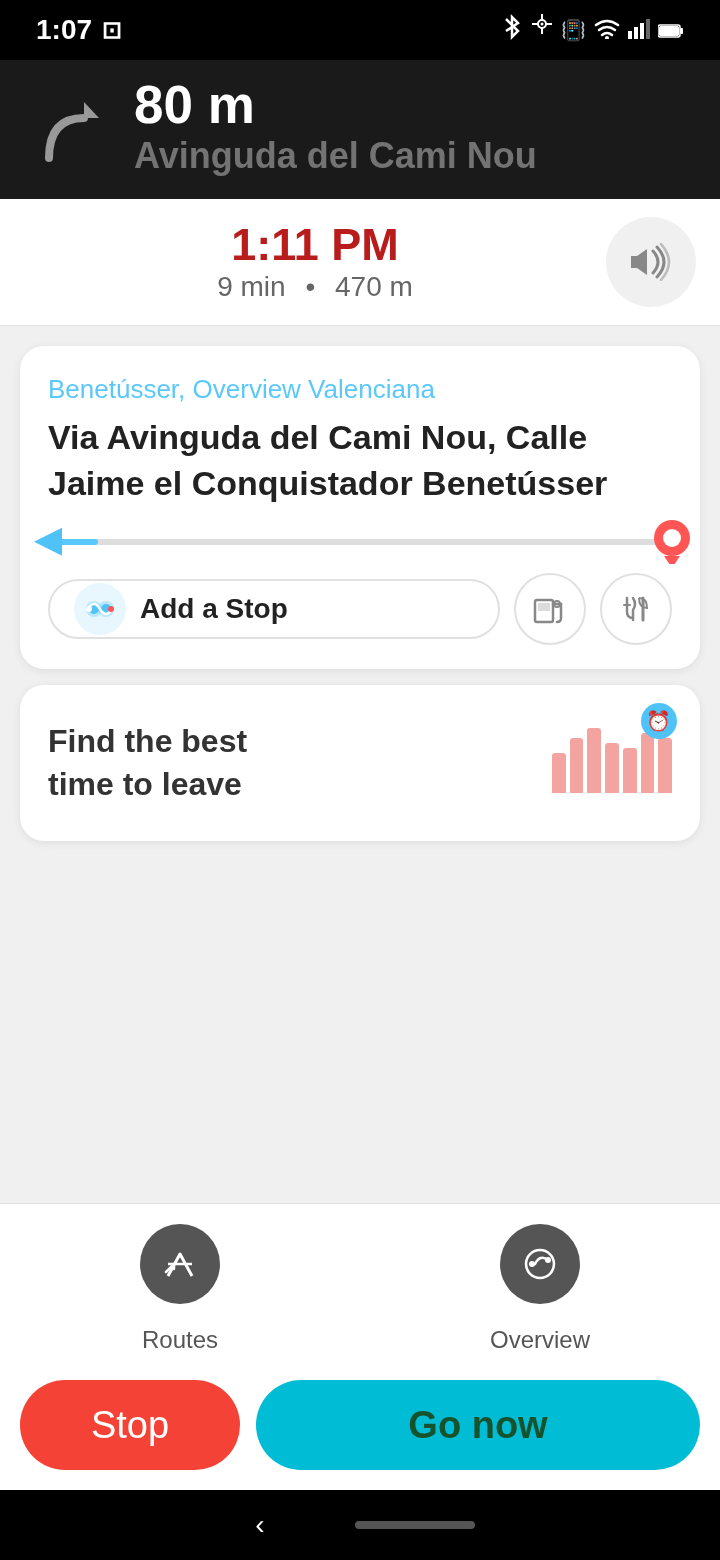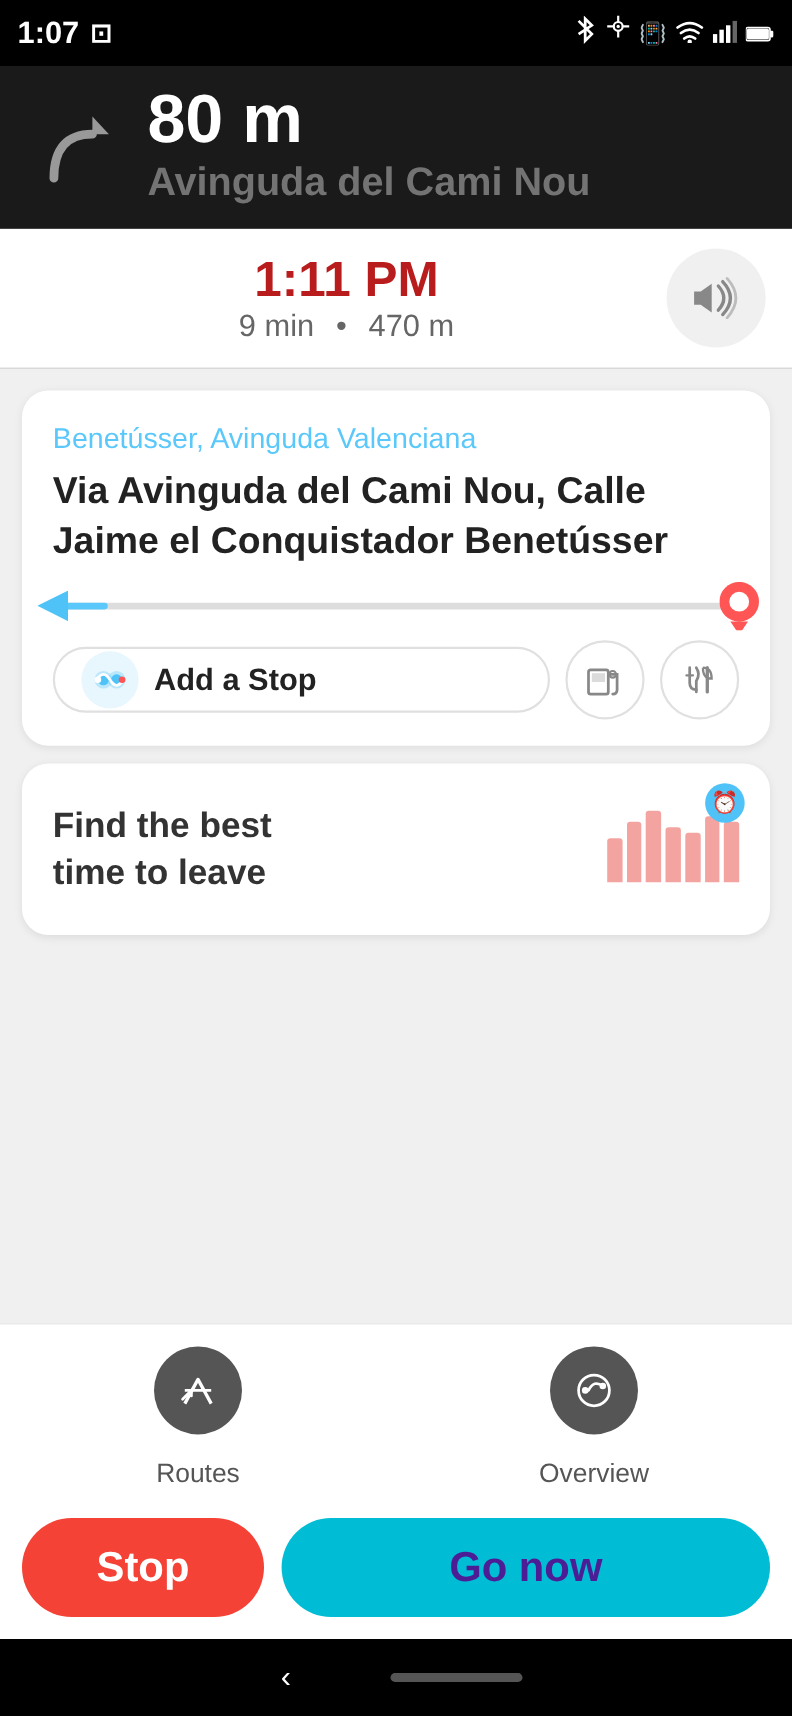--- a/index.html
+++ b/index.html
@@ -14,21 +14,21 @@
     }
 
     
     .status-bar {
       width: 100%;
       height: 60px;
       background: #000;
       display: flex;
       align-items: center;
       justify-content: space-between;
-      padding: 0 16px;
+      padding: 0 36px;
       color: #fff;
       font-size: 28px;
       font-weight: 600;
     }
     .status-left { display: flex; align-items: center; gap: 10px; }
     .status-right { display: flex; align-items: center; gap: 8px; }
 
     
     .nav-header {
       width: 100%;
@@ -45,21 +45,21 @@
       align-items: center;
       justify-content: center;
       flex-shrink: 0;
     }
     .turn-arrow svg {
       width: 80px;
       height: 80px;
     }
     .nav-info { display: flex; flex-direction: column; }
     .nav-distance {
-      font-size: 62px;
+      font-size: 53px;
       font-weight: 700;
       color: #fff;
       line-height: 1;
     }
     .nav-street {
       font-size: 36px;
       font-weight: 600;
       color: #737373;
       margin-top: 4px;
     }
@@ -306,33 +306,33 @@
       display: flex;
       gap: 16px;
     }
     .stop-btn {
       flex: 0 0 220px;
       height: 90px;
       border-radius: 50px;
       background: #f44336;
       color: #fff;
       font-size: 38px;
-      font-weight: 700;
+      font-weight: 400;
       border: none;
       cursor: pointer;
       display: flex;
       align-items: center;
       justify-content: center;
     }
     .go-btn {
       flex: 1;
       height: 90px;
       border-radius: 50px;
       background: #00bcd4;
-      color: #4c1d95;
+      color: #14532d;
       font-size: 38px;
       font-weight: 700;
       border: none;
       cursor: pointer;
       display: flex;
       align-items: center;
       justify-content: center;
     }
 
     
@@ -454,21 +454,21 @@
         <path d="M28 4 Q42 19 28 34" stroke="#888" stroke-width="3" fill="none" stroke-linecap="round"></path>
         <path d="M32 1 Q48 19 32 37" stroke="#888" stroke-width="2.5" fill="none" stroke-linecap="round" opacity="0.5"></path>
       </svg>
     </button>
   </div>
 
   <div class="content-scroll">
     <div class="main-content">
 
       <div class="dest-card">
-        <div class="dest-region">Benetússer, Avinguda Valenciana</div>
+        <div class="dest-region">Benetússer, Overview Valenciana</div>
         <div class="dest-address">Via Avinguda del Cami Nou, Calle Jaime el Conquistador Benetússer</div>
 
         <div class="progress-container">
           <div class="progress-start"></div>
           <div class="progress-track">
             <div class="progress-fill"></div>
           </div>
           <div class="progress-end">
             <svg class="pin-svg" viewBox="0 0 36 44" fill="none">
               <ellipse cx="18" cy="18" rx="18" ry="18" fill="#f55"></ellipse>

